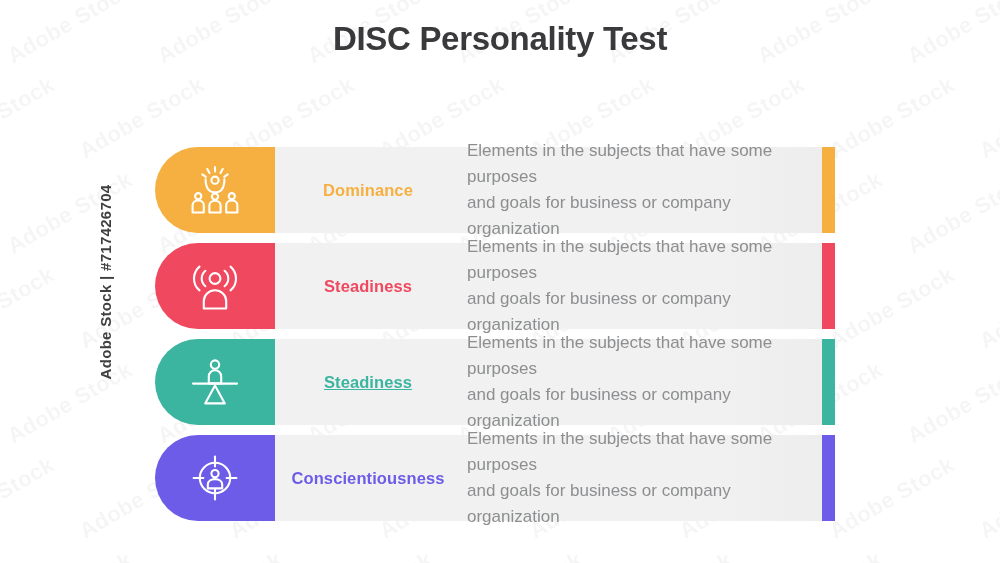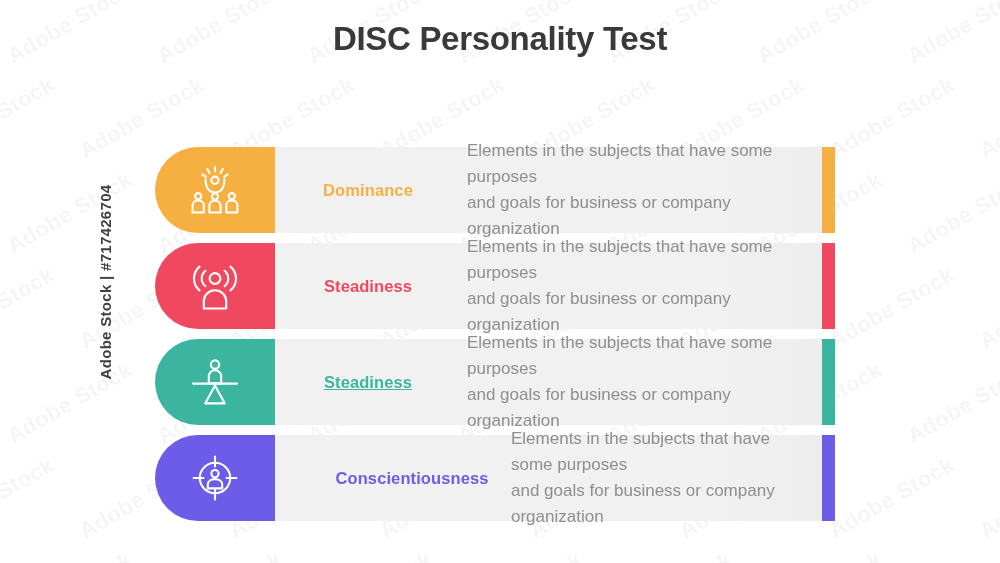--- a/index.html
+++ b/index.html
@@ -286,19 +286,19 @@
               <path d="M27 36.6 L27 46.4"></path>
               <path d="M5.6 25 L15.4 25"></path>
               <path d="M38.6 25 L48.4 25"></path>
               <circle cx="27" cy="20.6" r="3.6"></circle>
               <path d="M19.8 35.4 L19.8 31.4 C19.8 28.1 23 26.1 27 26.1 C31 26.1 34.2 28.1 34.2 31.4 L34.2 35.4 Z"></path>
             </g>
           </svg>
         </span>
       </div>
       <div class="row-panel">
-        <div class="row-label" style="color: rgb(108, 92, 231); margin-left: 44px;">Conscientiousness</div>
+        <div class="row-label" style="color: rgb(108, 92, 231);">Conscientiousness</div>
         <div class="row-desc">Elements in the subjects that have  some purposes
 and goals for business or company organization</div>
       </div>
       <div class="row-accent" style="background: rgb(108, 92, 231);"></div>
     </div>
   </div>
 
 </body></html>

